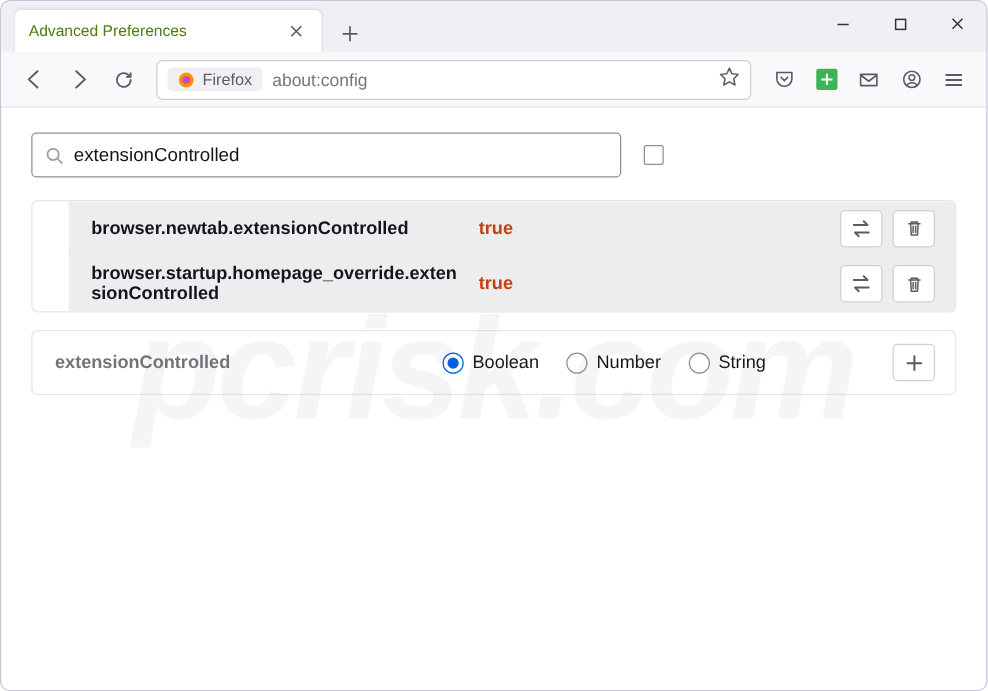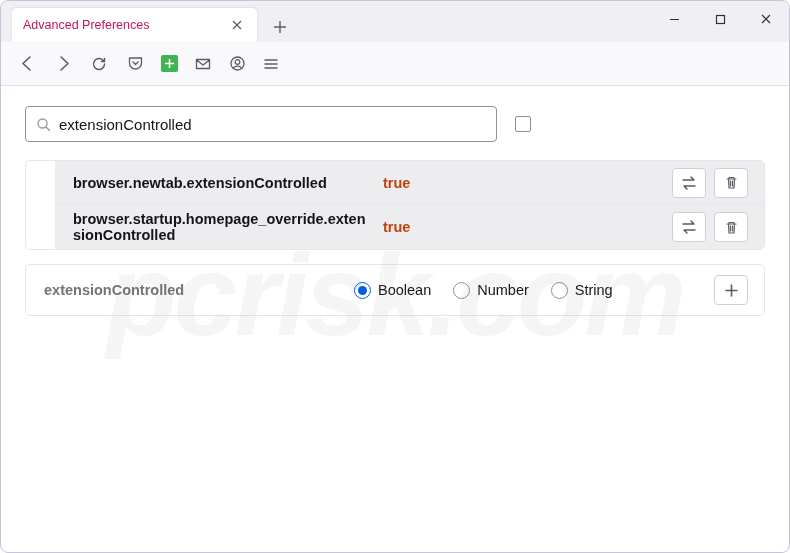--- a/index.html
+++ b/index.html
@@ -1,20 +1,20 @@
 <!DOCTYPE html>
 <html><head>
   <meta charset="utf-8">
   <style>
     * { margin: 0; padding: 0; box-sizing: border-box; font-family: -apple-system, BlinkMacSystemFont, "Segoe UI", sans-serif; }
     body { width: 790px; height: 553px; background: #fff; border: 1px solid #c5c5d6; border-radius: 8px; overflow: hidden; position: relative; }
     
     .titlebar { height: 41px; display: flex; align-items: flex-end; background: #f0f0f4; }
     .tab { display: flex; align-items: center; height: 34px; margin-left: 11px; background: #fff; border-radius: 5px 5px 0 0; padding: 0 11px; width: 245px; box-shadow: 0 -1px 3px rgba(0,0,0,0.08); }
-    .tab-title { font-size: 12.5px; color: #be185d; flex: 1; white-space: nowrap; overflow: hidden; }
+    .tab-title { font-size: 12.5px; color: #4d7c0f; flex: 1; white-space: nowrap; overflow: hidden; }
     .tab-close { width: 18px; height: 18px; display: flex; align-items: center; justify-content: center; cursor: pointer; border-radius: 3px; }
     .newtab-btn { width: 30px; height: 30px; display: flex; align-items: center; justify-content: center; margin-left: 8px; cursor: pointer; border-radius: 4px; color: #555; }
     .window-controls { margin-left: auto; display: flex; height: 36px; align-self: flex-start; }
     .win-btn { width: 46px; display: flex; align-items: center; justify-content: center; cursor: pointer; color: #333; }
     
     .toolbar { height: 44px; display: flex; align-items: center; padding: 0 10px; gap: 4px; background: #f9f9fb; border-bottom: 1px solid #e0e0e6; }
     .nav-btn { width: 32px; height: 32px; display: flex; align-items: center; justify-content: center; border-radius: 4px; cursor: pointer; color: #5b5b66; }
     .urlbar { flex: 1; height: 32px; border: 1px solid #cfcfd8; border-radius: 5px; background: #fff; display: flex; align-items: center; padding: 0 8px; margin: 0 6px; gap: 8px; }
     .identity { display: flex; align-items: center; gap: 6px; background: #f0f0f4; border-radius: 4px; padding: 2px 8px; font-size: 13px; color: #5b5b66; }
     .url-text { font-size: 14px; color: #777; }
@@ -96,20 +96,35 @@
   <div class="nav-btn">
       <svg width="17" height="17" viewBox="0 0 17 17">
         <path d="M6 2 L13 8.5 L6 15" stroke="#5b5b66" stroke-width="1.6" fill="none" stroke-linecap="round" stroke-linejoin="round"></path>
       </svg>
     </div>
   <div class="nav-btn">
       <svg width="16" height="16" viewBox="0 0 16 16">
         <path d="M13.5 8 A5.5 5.5 0 1 1 12 4.2 M13.5 2.5 V5.5 H10.5" stroke="#5b5b66" stroke-width="1.5" fill="none" stroke-linecap="round" stroke-linejoin="round"></path>
       </svg>
     </div>
+  <div class="urlbar">
+    <div class="identity">
+      <svg width="14" height="14" viewBox="0 0 14 14">
+          <circle cx="7" cy="7" r="6" fill="#ff9500"></circle>
+          <circle cx="7" cy="7" r="3.5" fill="#ff4f5e"></circle>
+          <circle cx="7" cy="7" r="2" fill="#9059ff"></circle>
+        </svg>
+      <span>Firefox</span>
+    </div>
+    <span class="url-text">about:config</span>
+    <div class="urlbar-spacer"></div>
+    <span><svg width="17" height="17" viewBox="0 0 17 17">
+          <path d="M8.5 1.5 L10.5 6 L15.5 6.5 L12 10 L13 15 L8.5 12.5 L4 15 L5 10 L1.5 6.5 L6.5 6 Z" stroke="#5b5b66" stroke-width="1.2" fill="none" stroke-linejoin="round"></path>
+        </svg></span>
+  </div>
   <div class="toolbar-icons">
     <div class="tb-icon">
         <svg width="17" height="17" viewBox="0 0 17 17">
           <path d="M2.5 3 H14.5 V8 A6 6 0 0 1 2.5 8 Z M5.5 6.5 L8.5 9.5 L11.5 6.5" stroke="#5b5b66" stroke-width="1.3" fill="none" stroke-linejoin="round"></path>
         </svg>
       </div>
     <div class="tb-icon">
         <div class="ext-square">
           <svg width="11" height="11" viewBox="0 0 11 11">
             <path d="M5.5 1 V10 M1 5.5 H10" stroke="#fff" stroke-width="1.6"></path>

